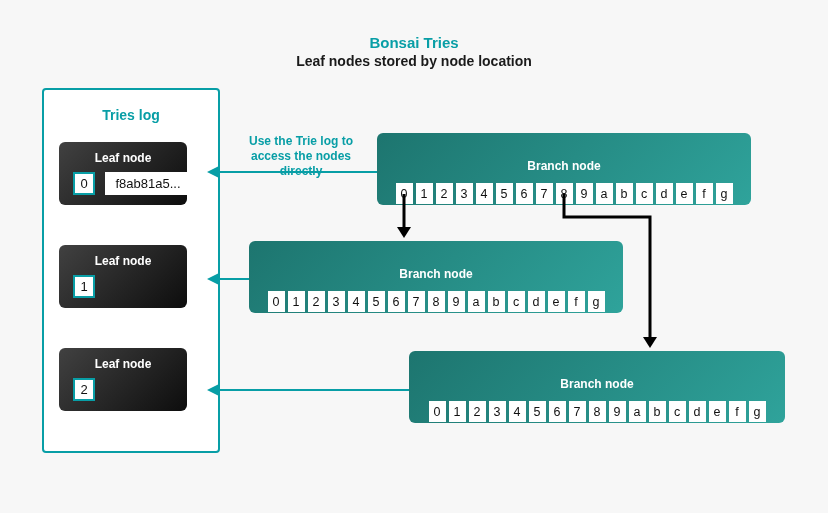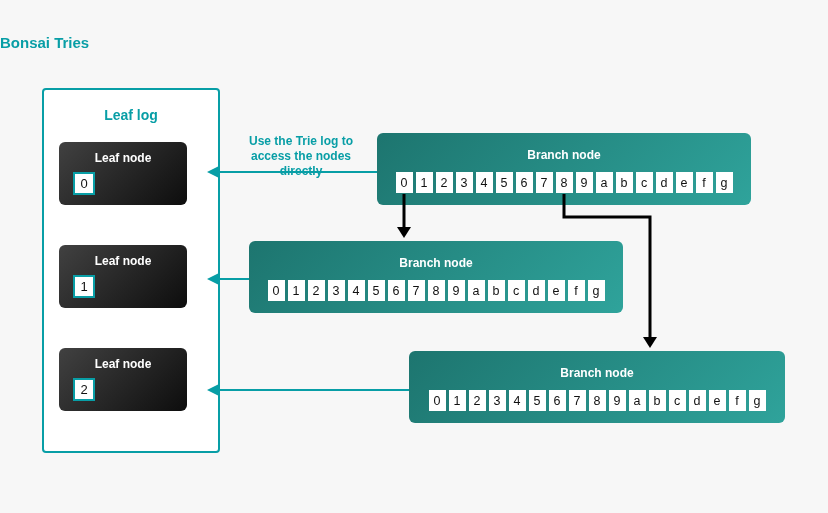--- a/index.html
+++ b/index.html
@@ -7,21 +7,21 @@
     --branch-gradient-start:#1d756f;
     --branch-gradient-end:#2fa39b;
     --leaf-gradient-start:#414141;
     --leaf-gradient-end:#0d0d0d;
     --background:#f7f7f7;
   }
   *{margin:0;padding:0;box-sizing:border-box;}
   body{font-family:"Liberation Sans",sans-serif;background:#e8e8e8;}
   .canvas{position:relative;width:828px;height:513px;background:var(--background);overflow:hidden;}
 
-  .title{position:absolute;top:34px;left:0;width:828px;text-align:left;
+  .title{position:absolute;top:34px;left:0;width:828px;text-align:center;
          color:var(--accent);font-size:15px;font-weight:700;}
   .subtitle{position:absolute;top:53px;left:0;width:828px;text-align:center;
          color:#1a1a1a;font-size:14px;font-weight:700;}
 
   .trielog{position:absolute;left:42px;top:88px;width:178px;height:365px;
          background:#ffffff;border:2px solid var(--accent);border-radius:4px;}
   .trielog-title{position:absolute;top:17px;left:0;width:100%;text-align:center;
          color:var(--accent);font-size:14px;font-weight:700;}
 
   .leaf{position:absolute;width:128px;height:63px;border-radius:6px;
@@ -37,49 +37,51 @@
          font-size:13px;color:#111111;}
   .leaf-hash{position:absolute;left:46px;top:30px;width:86px;height:23px;
          background:#ffffff;display:flex;align-items:center;justify-content:center;
          font-size:13px;color:#111111;}
 
   .branch{position:absolute;height:72px;border-radius:6px;
          background:linear-gradient(135deg,var(--branch-gradient-start),var(--branch-gradient-end));}
   .branch-0{left:377px;top:133px;width:374px;}
   .branch-1{left:249px;top:241px;width:374px;}
   .branch-2{left:409px;top:351px;width:376px;}
-  .branch-label{margin-top:15px;text-align:center;color:#ffffff;font-size:12px;font-weight:700;}
+  .branch-label{margin-top:26px;text-align:center;color:#ffffff;font-size:12px;font-weight:700;}
   .cells{display:flex;justify-content:center;gap:3px;margin-top:10px;}
   .cell{width:17px;height:21px;background:#ffffff;flex:0 0 auto;
          display:flex;align-items:center;justify-content:center;
          font-size:12.5px;color:#111111;}
 
   .annotation{position:absolute;left:229px;top:134px;width:144px;text-align:center;
          color:var(--accent);font-size:12px;font-weight:700;line-height:15px;}
 
   .arrows{position:absolute;left:0;top:0;width:828px;height:513px;pointer-events:none;}
   .arrow-teal{stroke:var(--accent);stroke-width:2;}
   .head-teal{fill:var(--accent);}
   .arrow-black{stroke:#000000;stroke-width:3;fill:none;}
   .head-black{fill:#000000;}
 </style>
 </head>
 <body>
 
 <div class="canvas">
 
   <div class="title">Bonsai Tries</div>
+  <div class="subtitle">Leaf nodes stored by node location</div>
 
   <div class="trielog">
-    <div class="trielog-title">Leaf log</div>
+    <div class="trielog-title">Tries log</div>
   </div>
 
   <div class="leaf leaf-0">
     <div class="leaf-label">Leaf node</div>
     <div class="leaf-index">0</div>
+    <div class="leaf-hash">f8ab81a5...</div>
   </div>
 
   <div class="leaf leaf-1">
     <div class="leaf-label">Leaf node</div>
     <div class="leaf-index">1</div>
   </div>
 
   <div class="leaf leaf-2">
     <div class="leaf-label">Leaf node</div>
     <div class="leaf-index">2</div>

